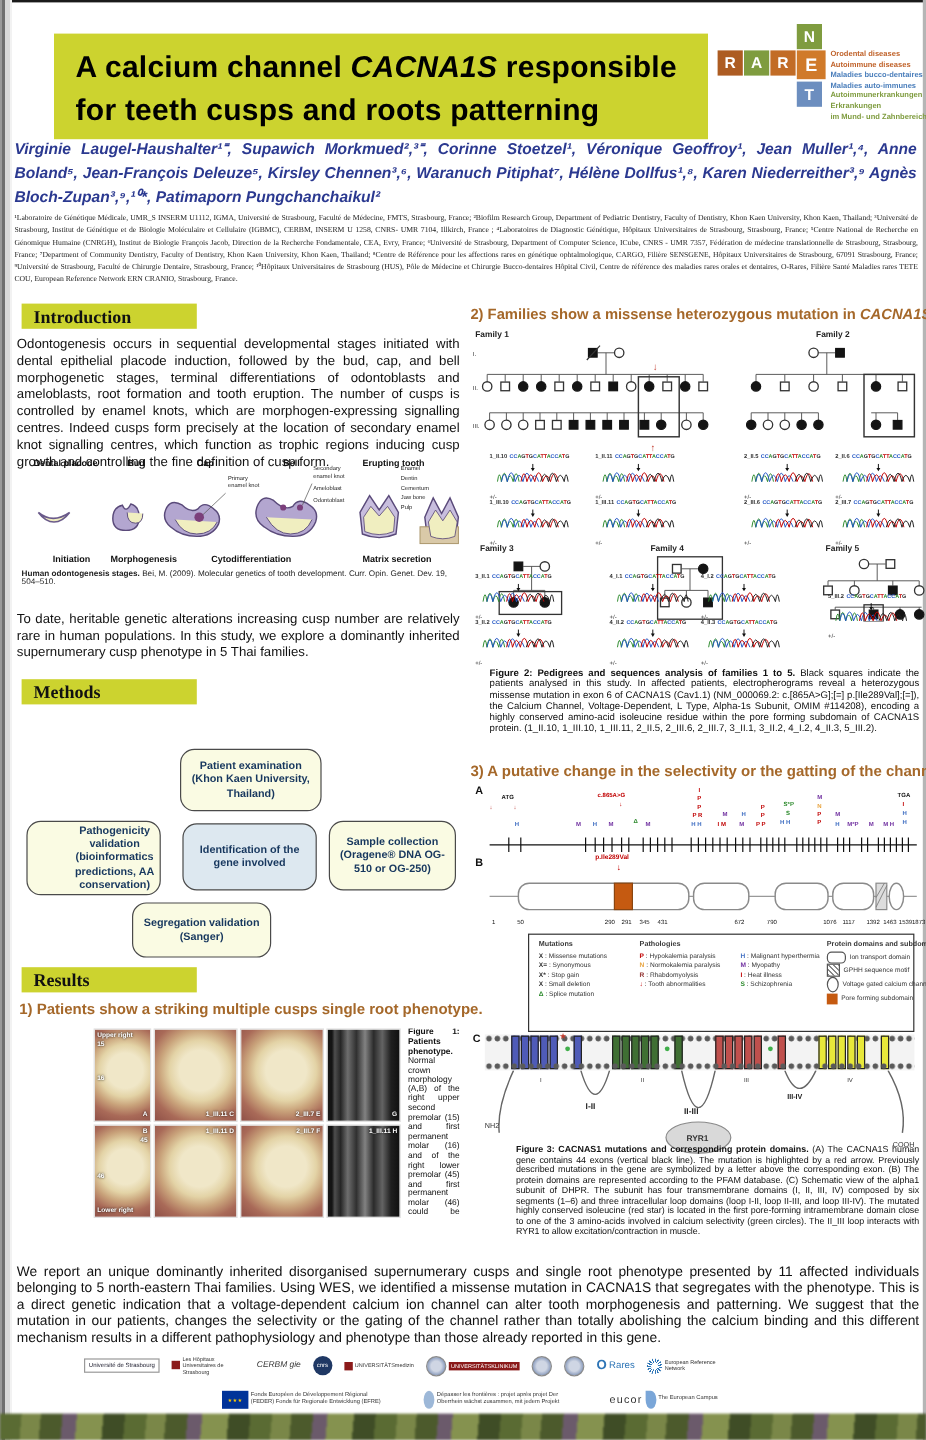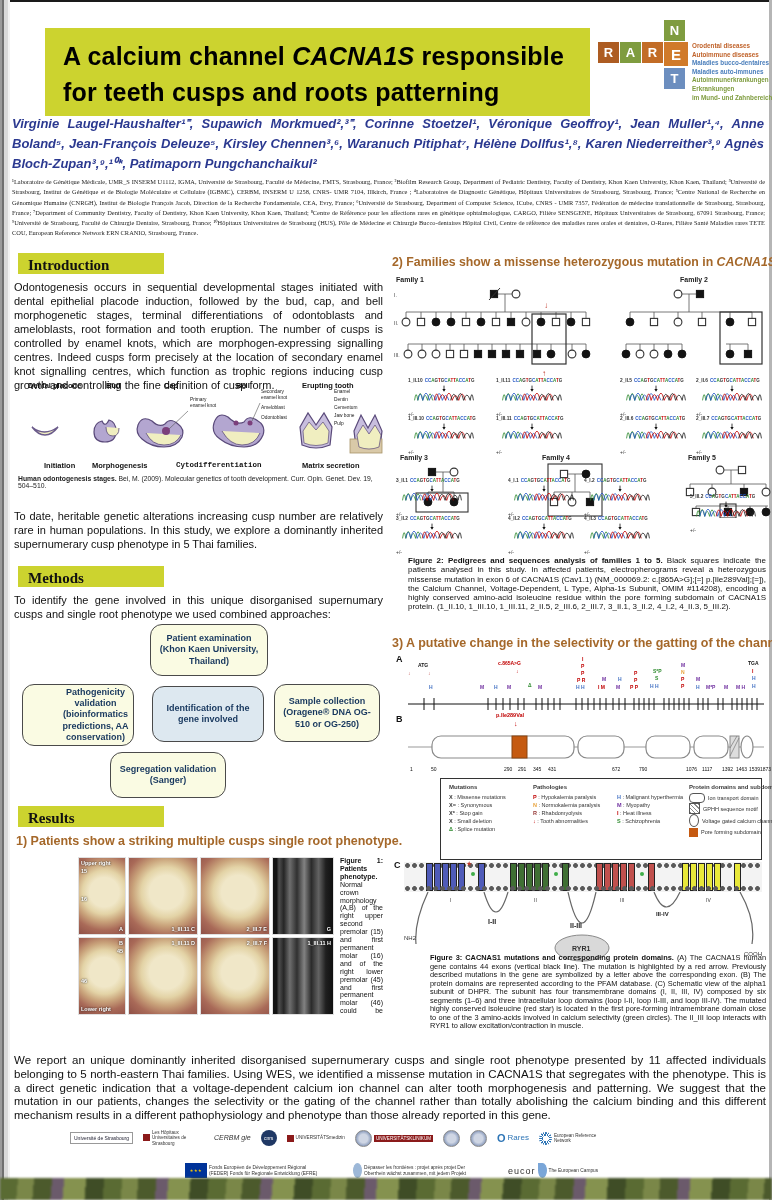--- a/index.html
+++ b/index.html
@@ -79,21 +79,21 @@
   .logo-row1{left:70px;top:1124px;width:690px;height:28px;display:flex;gap:10px;align-items:center;}
   .logo-chip{display:flex;align-items:center;gap:2px;}
   .logo-txt{font-size:4.6px;color:#333;line-height:5.2px;max-width:52px;}
   .chip-box{border:1px solid #999;padding:2px 3px;font-size:5px;color:#223;}
   .cnrs-dot{width:16px;height:16px;border-radius:50%;background:#1f3864;color:#fff;font-size:5px;display:flex;align-items:center;justify-content:center;}
   .seal{width:15px;height:15px;border-radius:50%;background:radial-gradient(circle,#cfd6e4 0 40%,#8fa0c0 70%,#5a6f96 100%);border:1px solid #8a8a8a;}
   .redsq{width:7px;height:7px;background:#8b1a1a;}
   .redbar{background:#8b1a1a;color:#fff;font-size:4.6px;padding:1px 2px;}
   .orares-o{font-size:11px;font-weight:bold;color:#2e75b6;}
   .ern-dot{width:13px;height:13px;border-radius:50%;background:radial-gradient(circle,#fff 30%,transparent 32%),repeating-conic-gradient(#2e75b6 0 12deg,#fff 12deg 24deg);}
-  .logo-row2{left:185px;top:1154px;width:500px;height:24px;display:flex;gap:34px;align-items:flex-end;}
+  .logo-row2{left:185px;top:1154px;width:500px;height:24px;display:flex;gap:34px;align-items:center;}
   .eu-flag{width:22px;height:15px;background:#003399;color:#ffcc00;font-size:4px;display:flex;align-items:center;justify-content:center;letter-spacing:.5px;}
   .row2-txt{font-size:4.8px;color:#333;line-height:5.6px;max-width:110px;}
   .eucor-word{font-size:9px;color:#333;letter-spacing:1px;}
   .eucor-swoosh{width:9px;height:15px;background:#7aa6d8;border-radius:0 60% 60% 60%;}
   svg text{font-family:"Liberation Sans",sans-serif;}
 </style>
 </head>
 <body>
 
 <div id="poster">
@@ -195,32 +195,31 @@
         <span class="anno" style="left: 247px; top: 34px;">Odontoblast</span>
         <span class="anno" style="left: 320px; top: 8px;">Enamel</span>
         <span class="anno" style="left: 320px; top: 16px;">Dentin</span>
         <span class="anno" style="left: 320px; top: 24px;">Cementum</span>
         <span class="anno" style="left: 320px; top: 32px;">Jaw bone</span>
         <span class="anno" style="left: 320px; top: 40px;">Pulp</span>
       </div>
     <div>
         <span class="stage-bot" style="left: 30px;">Initiation</span>
         <span class="stage-bot" style="left: 78px;">Morphogenesis</span>
-        <span class="stage-bot" style="left: 162px; font-family: Liberation Mono, monospace;">Cytodifferentiation</span>
+        <span class="stage-bot" style="left: 162px;">Cytodifferentiation</span>
         <span class="stage-bot" style="left: 288px;">Matrix secretion</span>
       </div>
     <div class="stages-cap"><b>Human odontogenesis stages.</b><span> Bei, M. (2009). Molecular genetics of tooth development. Curr. Opin. Genet. Dev. 19, 504–510.</span></div>
   </div>
 
   <div class="abs body-txt" style="left:14px;top:510px;width:369px;">To date, heritable genetic alterations increasing cusp number are relatively rare in human populations. In this study, we explore a dominantly inherited supernumerary cusp phenotype in 5 Thai families.</div>
 
   <div class="abs sec-bar" style="left:18px;top:566px;width:146px;">
       <span>Methods</span>
     </div>
-  <div class="abs body-txt" style="left:14px;top:594px;width:369px;">To identify the gene involved in this unique disorganised supernumary cusps and single root phenotype we used combined approaches:</div>
   <div class="abs" style="left:14px;top:622px;width:369px;height:182px;">
     <div class="mbox" style="left:136px;top:2px;width:118px;height:52px;">Patient examination (Khon Kaen University, Thailand)</div>
     <div class="mbox" style="left:8px;top:62px;width:112px;height:62px;padding-left:39px;">Pathogenicity validation (bioinformatics predictions, AA conservation)</div>
     <div class="mbox blue" style="left:138px;top:64px;width:112px;height:56px;">Identification of the gene involved</div>
     <div class="mbox" style="left:260px;top:62px;width:106px;height:58px;">Sample collection (Oragene® DNA OG-510 or OG-250)</div>
     <div class="mbox" style="left:96px;top:130px;width:116px;height:46px;text-align:center;">Segregation validation (Sanger)</div>
   </div>
 
   <div class="abs sec-bar" style="left:18px;top:806px;width:146px;">
       <span>Results</span>

